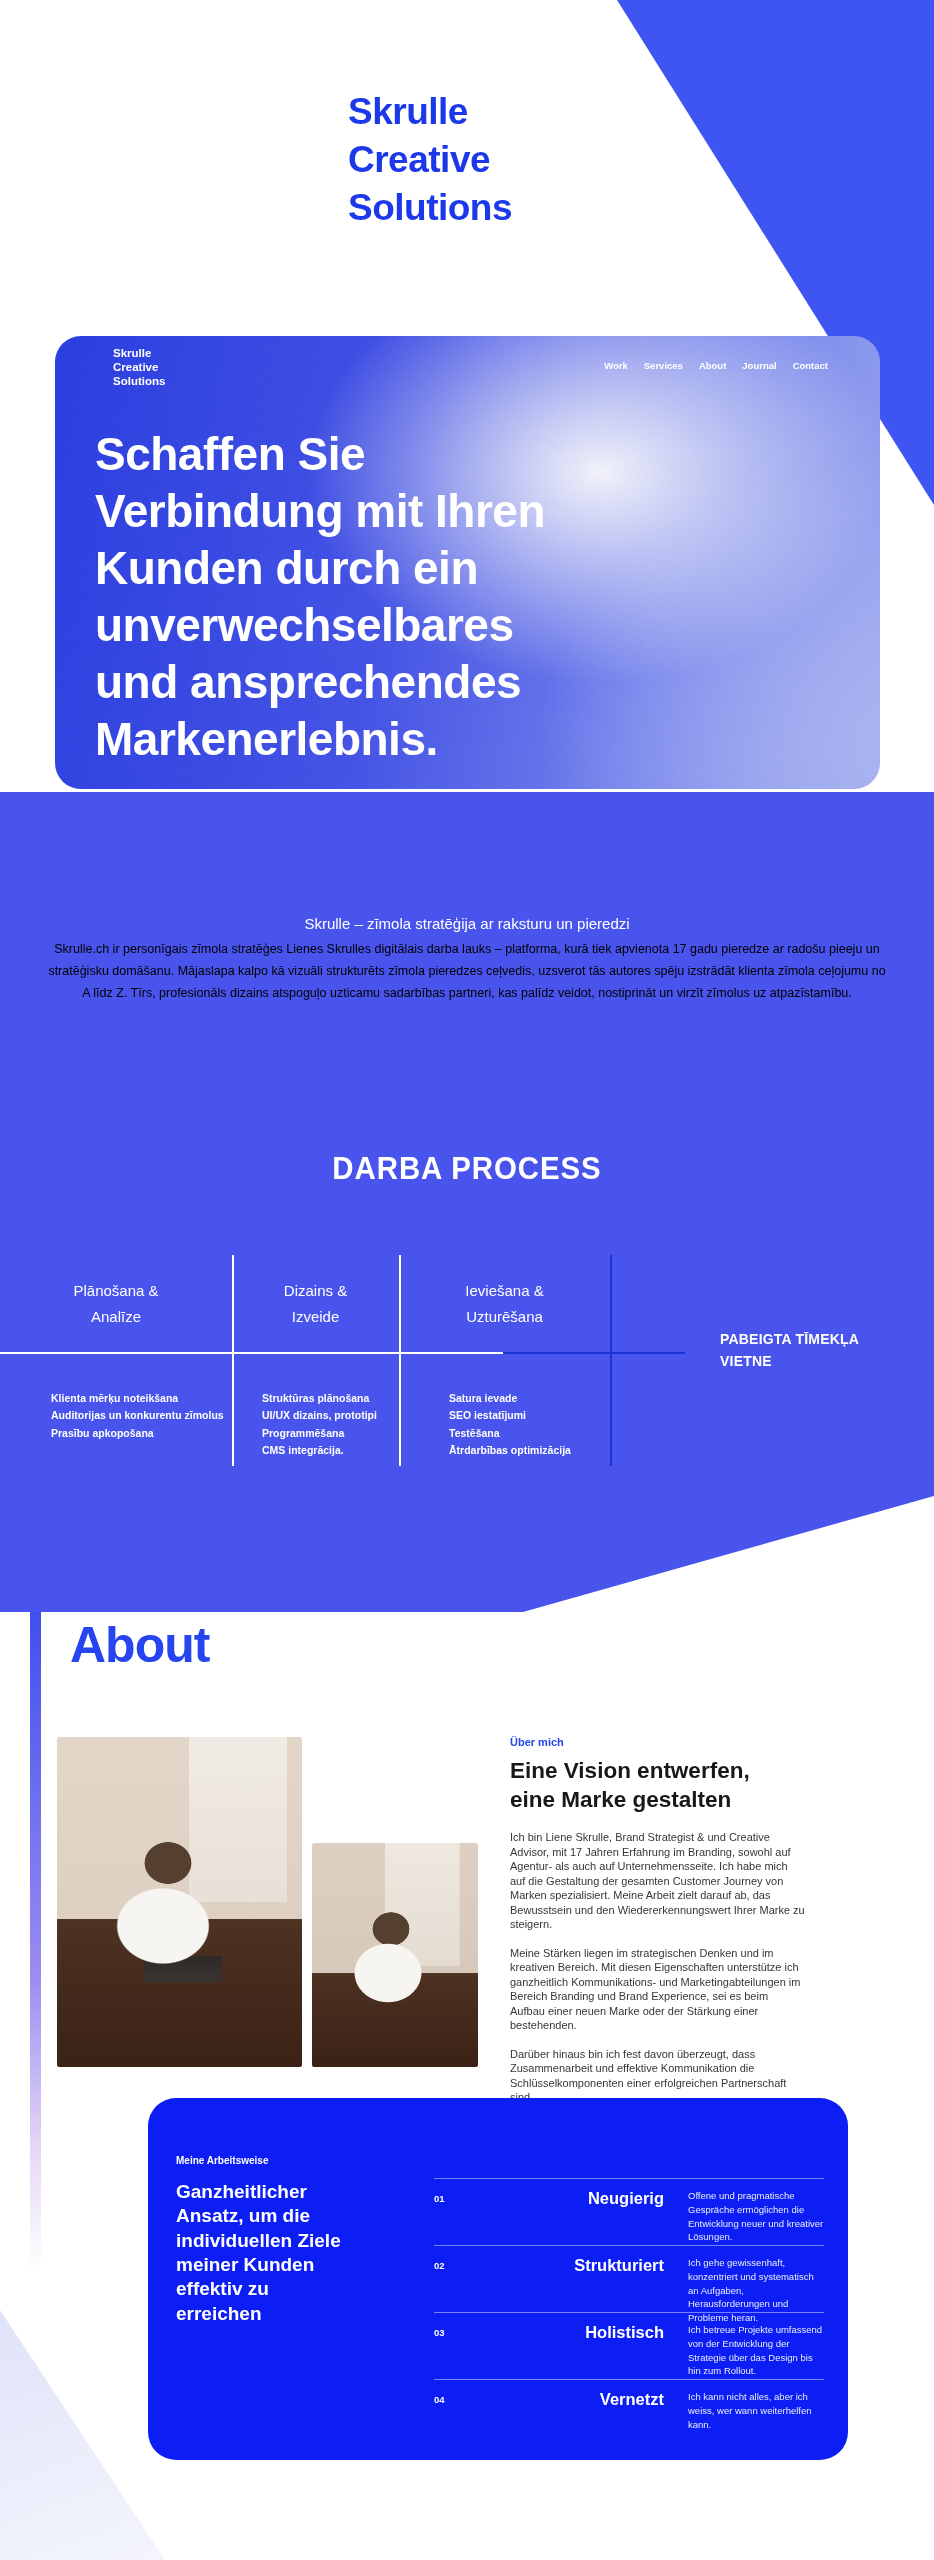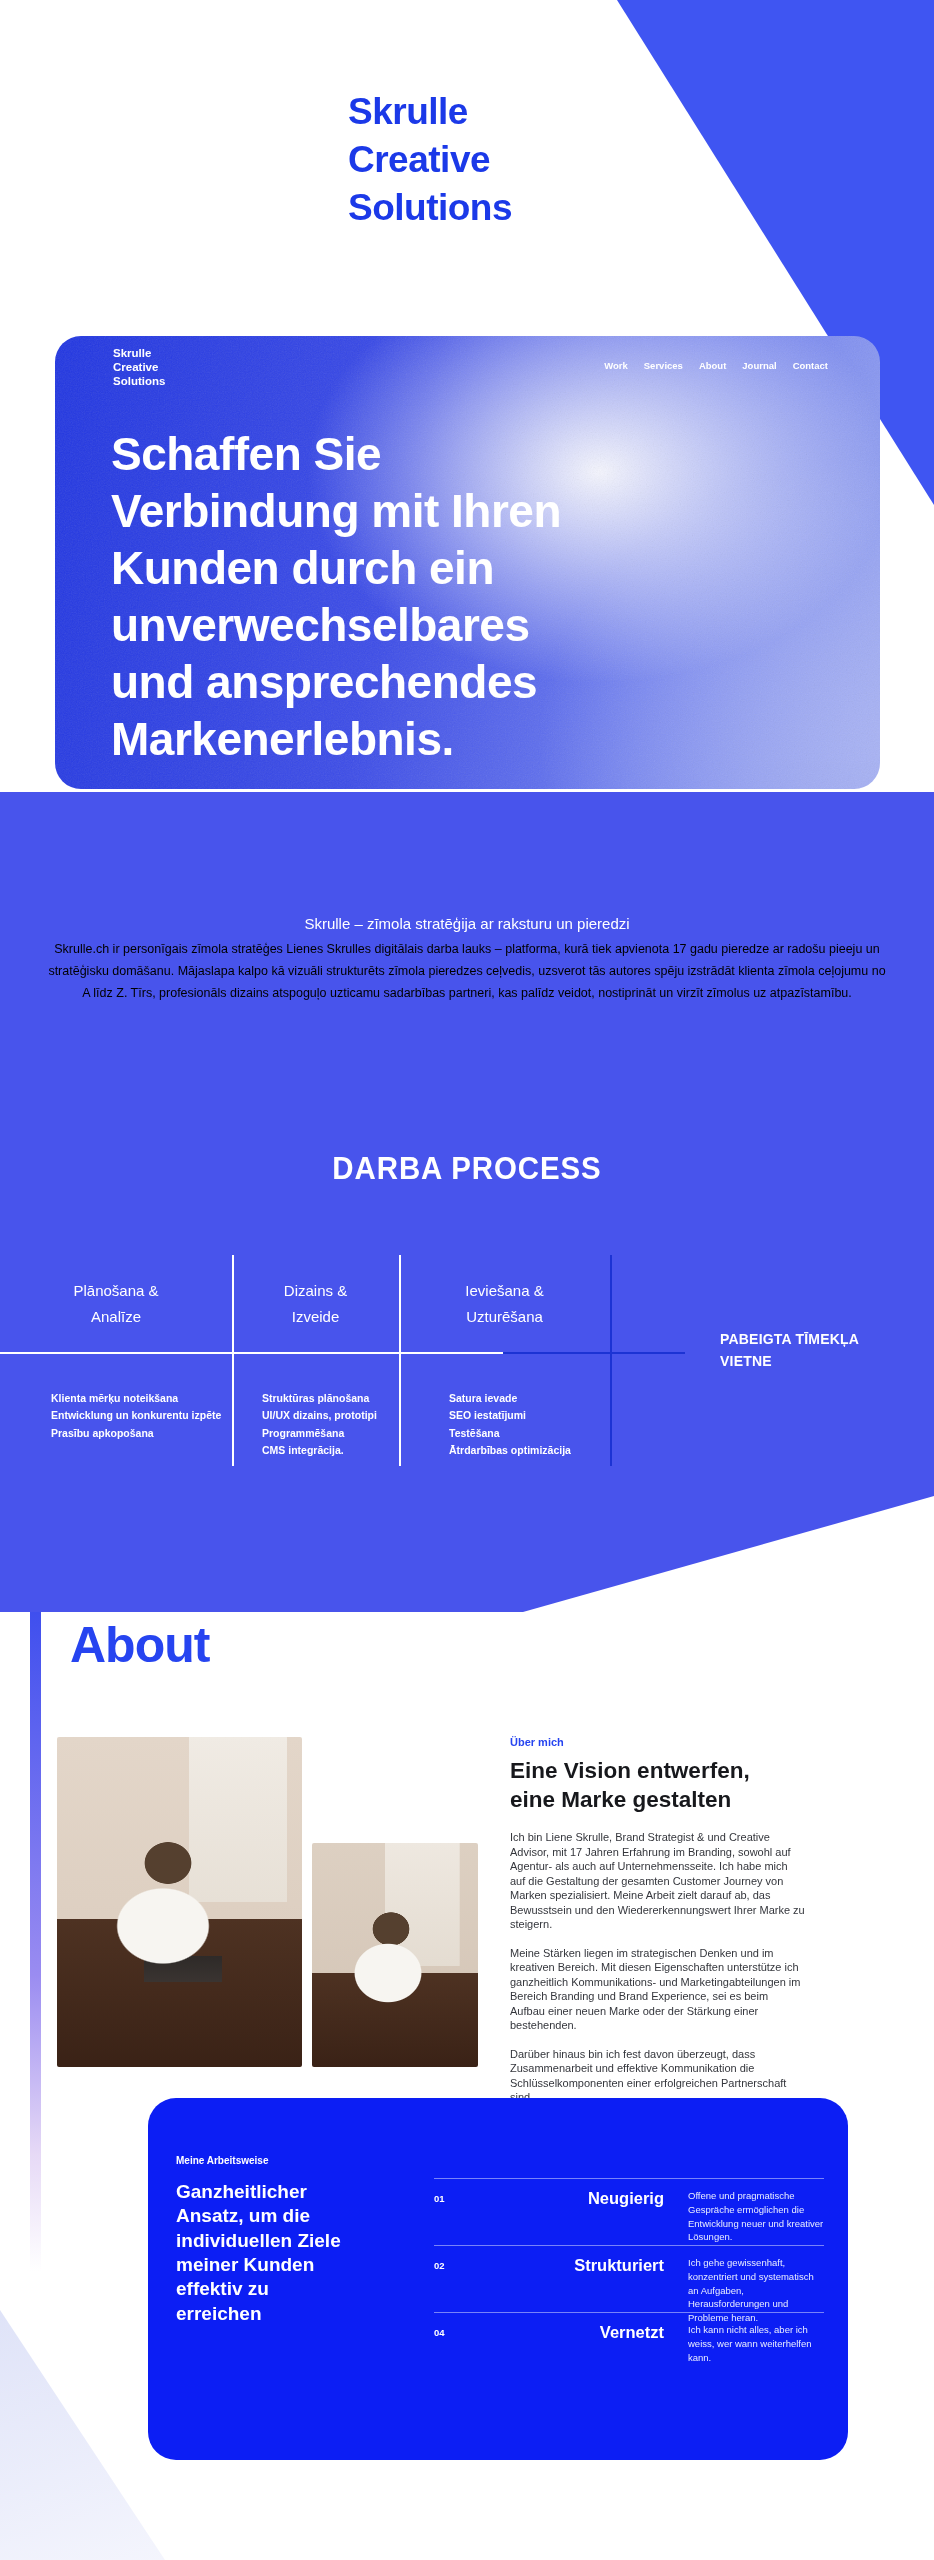--- a/index.html
+++ b/index.html
@@ -36,21 +36,21 @@
   .hero-logo {
     position:absolute; left:58px; top:11px;
     color:#fff; font-size:11.5px; font-weight:700; line-height:1.2;
   }
   .hero-nav {
     position:absolute; right:52px; top:24px;
     display:flex; gap:16px;
   }
   .hero-nav span { color:#fff; font-size:9.5px; font-weight:700; cursor:pointer; }
   .hero-headline {
-    position:absolute; left:56px; top:90px; width:600px;
+    position:absolute; left:40px; top:90px; width:600px;
     color:#fff; font-size:46px; font-weight:800; line-height:1.24; letter-spacing:-0.5px;
   }
 
   
   .blue-section {
     position:absolute; left:0; top:792px; width:934px; height:820px;
     background:#4854ec;
     clip-path:polygon(0 0, 934px 0, 934px 704px, 523px 820px, 0 820px);
     color:#fff;
   }
@@ -211,21 +211,21 @@
 
     <div class="proc-head c1 pre">Plānošana &amp;
 Analīze</div>
     <div class="proc-head c2 pre">Dizains &amp;
 Izveide</div>
     <div class="proc-head c3 pre">Ieviešana &amp;
 Uzturēšana</div>
 
     <div class="proc-list c1">
       <div>Klienta mērķu noteikšana</div>
-      <div>Entwicklung un konkurentu izpēte</div>
+      <div>Auditorijas un konkurentu zīmolus</div>
       <div>Prasību apkopošana</div>
     </div>
     <div class="proc-list c2">
       <div>Struktūras plānošana</div>
       <div>UI/UX dizains, prototipi</div>
       <div>Programmēšana</div>
       <div>CMS integrācija.</div>
     </div>
     <div class="proc-list c3">
       <div>Satura ievade</div>
@@ -264,20 +264,25 @@
         <span class="num">01</span>
         <span class="name">Neugierig</span>
         <span class="desc">Offene und pragmatische Gespräche ermöglichen die Entwicklung neuer und kreativer Lösungen.</span>
       </div>
       <div class="method-row">
         <span class="num">02</span>
         <span class="name">Strukturiert</span>
         <span class="desc">Ich gehe gewissenhaft, konzentriert und systematisch an Aufgaben, Herausforderungen und Probleme heran.</span>
       </div>
       <div class="method-row">
+        <span class="num">03</span>
+        <span class="name">Holistisch</span>
+        <span class="desc">Ich betreue Projekte umfassend von der Entwicklung der Strategie über das Design bis hin zum Rollout.</span>
+      </div>
+      <div class="method-row">
         <span class="num">04</span>
         <span class="name">Vernetzt</span>
         <span class="desc">Ich kann nicht alles, aber ich weiss, wer wann weiterhelfen kann.</span>
       </div>
     </div>
   </section>
 
 </div>
 
 </body></html>

